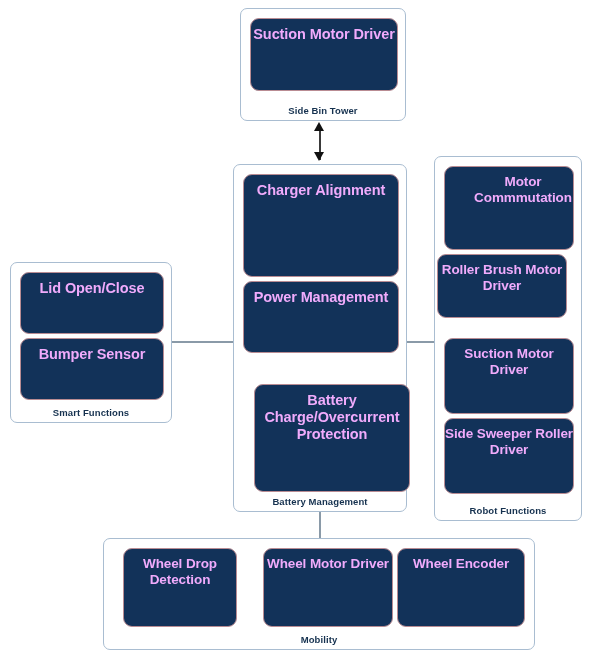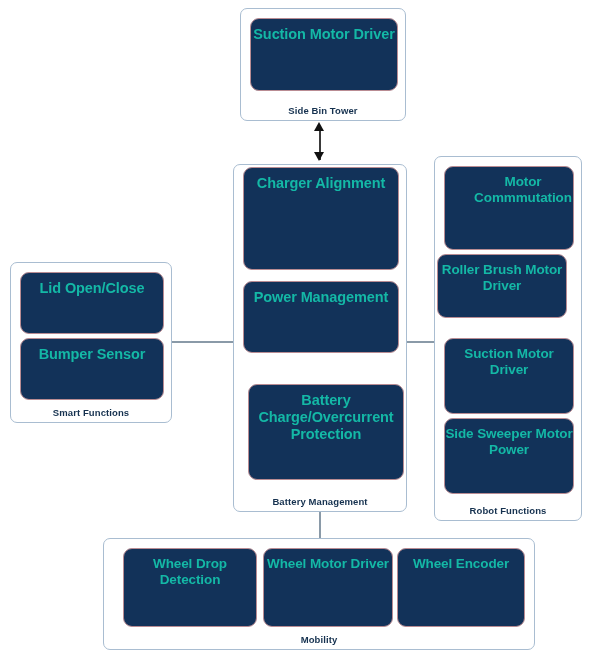--- a/index.html
+++ b/index.html
@@ -41,21 +41,21 @@
     white-space: nowrap;
   }
 
   
   .node {
     position: absolute;
     box-sizing: border-box;
     background: #123259;
     border: 1px solid #b98c93;
     border-radius: 9px;
-    color: #14b8a6;
+    color: #f0abfc;
     font-size: 14.5px;
     font-weight: bold;
     line-height: 17px;
     text-align: center;
     padding-top: 7px;
     letter-spacing: -0.1px;
     overflow: hidden;
   }
   .node.small { font-size: 13.5px; line-height: 16px; }
 
@@ -96,38 +96,38 @@
 
   <div class="group" style="left:10px; top:262px; width:162px; height:161px;">
     <div class="node" style="left:9px; top:9px; width:144px; height:62px;text-align:center;">Lid Open/Close</div>
     <div class="node" style="left:9px; top:75px; width:144px; height:62px;">Bumper Sensor</div>
     <div class="group-label">Smart Functions</div>
   </div>
 
   <div class="conn h" style="left:172px; top:341px; width:62px;"></div>
 
   <div class="group" style="left:233px; top:164px; width:174px; height:348px;">
-    <div class="node" style="left:9px; top:2px; width:156px; height:103px;">Charger Alignment</div>
+    <div class="node" style="left:9px; top:9px; width:156px; height:103px;">Charger Alignment</div>
     <div class="node" style="left:9px; top:116px; width:156px; height:72px;">Power Management</div>
-    <div class="node" style="left:14px; top:219px; width:156px; height:96px;">Battery Charge/Overcurrent Protection</div>
+    <div class="node" style="left:20px; top:219px; width:156px; height:108px;">Battery Charge/Overcurrent Protection</div>
     <div class="group-label">Battery Management</div>
   </div>
 
   <div class="conn h" style="left:407px; top:341px; width:28px;"></div>
 
   <div class="conn v" style="left:319px; top:512px; height:27px;"></div>
 
   <div class="group" style="left:434px; top:156px; width:148px; height:365px;">
     <div class="node small" style="left:9px; top:9px; width:130px; height:84px;padding-left:28px;">Motor Commmutation</div>
     <div class="node small" style="left:2px; top:97px; width:130px; height:64px;">Roller Brush Motor Driver</div>
     <div class="node small" style="left:9px; top:181px; width:130px; height:76px;">Suction Motor Driver</div>
-    <div class="node small" style="left:9px; top:261px; width:130px; height:76px;">Side Sweeper Motor Power</div>
+    <div class="node small" style="left:9px; top:261px; width:130px; height:76px;">Side Sweeper Roller Driver</div>
     <div class="group-label">Robot Functions</div>
   </div>
 
   <div class="group" style="left:103px; top:538px; width:432px; height:112px;">
-    <div class="node small" style="left:19px; top:9px; width:134px; height:79px;">Wheel Drop Detection</div>
+    <div class="node small" style="left:19px; top:9px; width:114px; height:79px;">Wheel Drop Detection</div>
     <div class="node small" style="left:159px; top:9px; width:130px; height:79px;">Wheel Motor Driver</div>
     <div class="node small" style="left:293px; top:9px; width:128px; height:79px;">Wheel Encoder</div>
     <div class="group-label">Mobility</div>
   </div>
 
 </div>
 
 </body></html>

